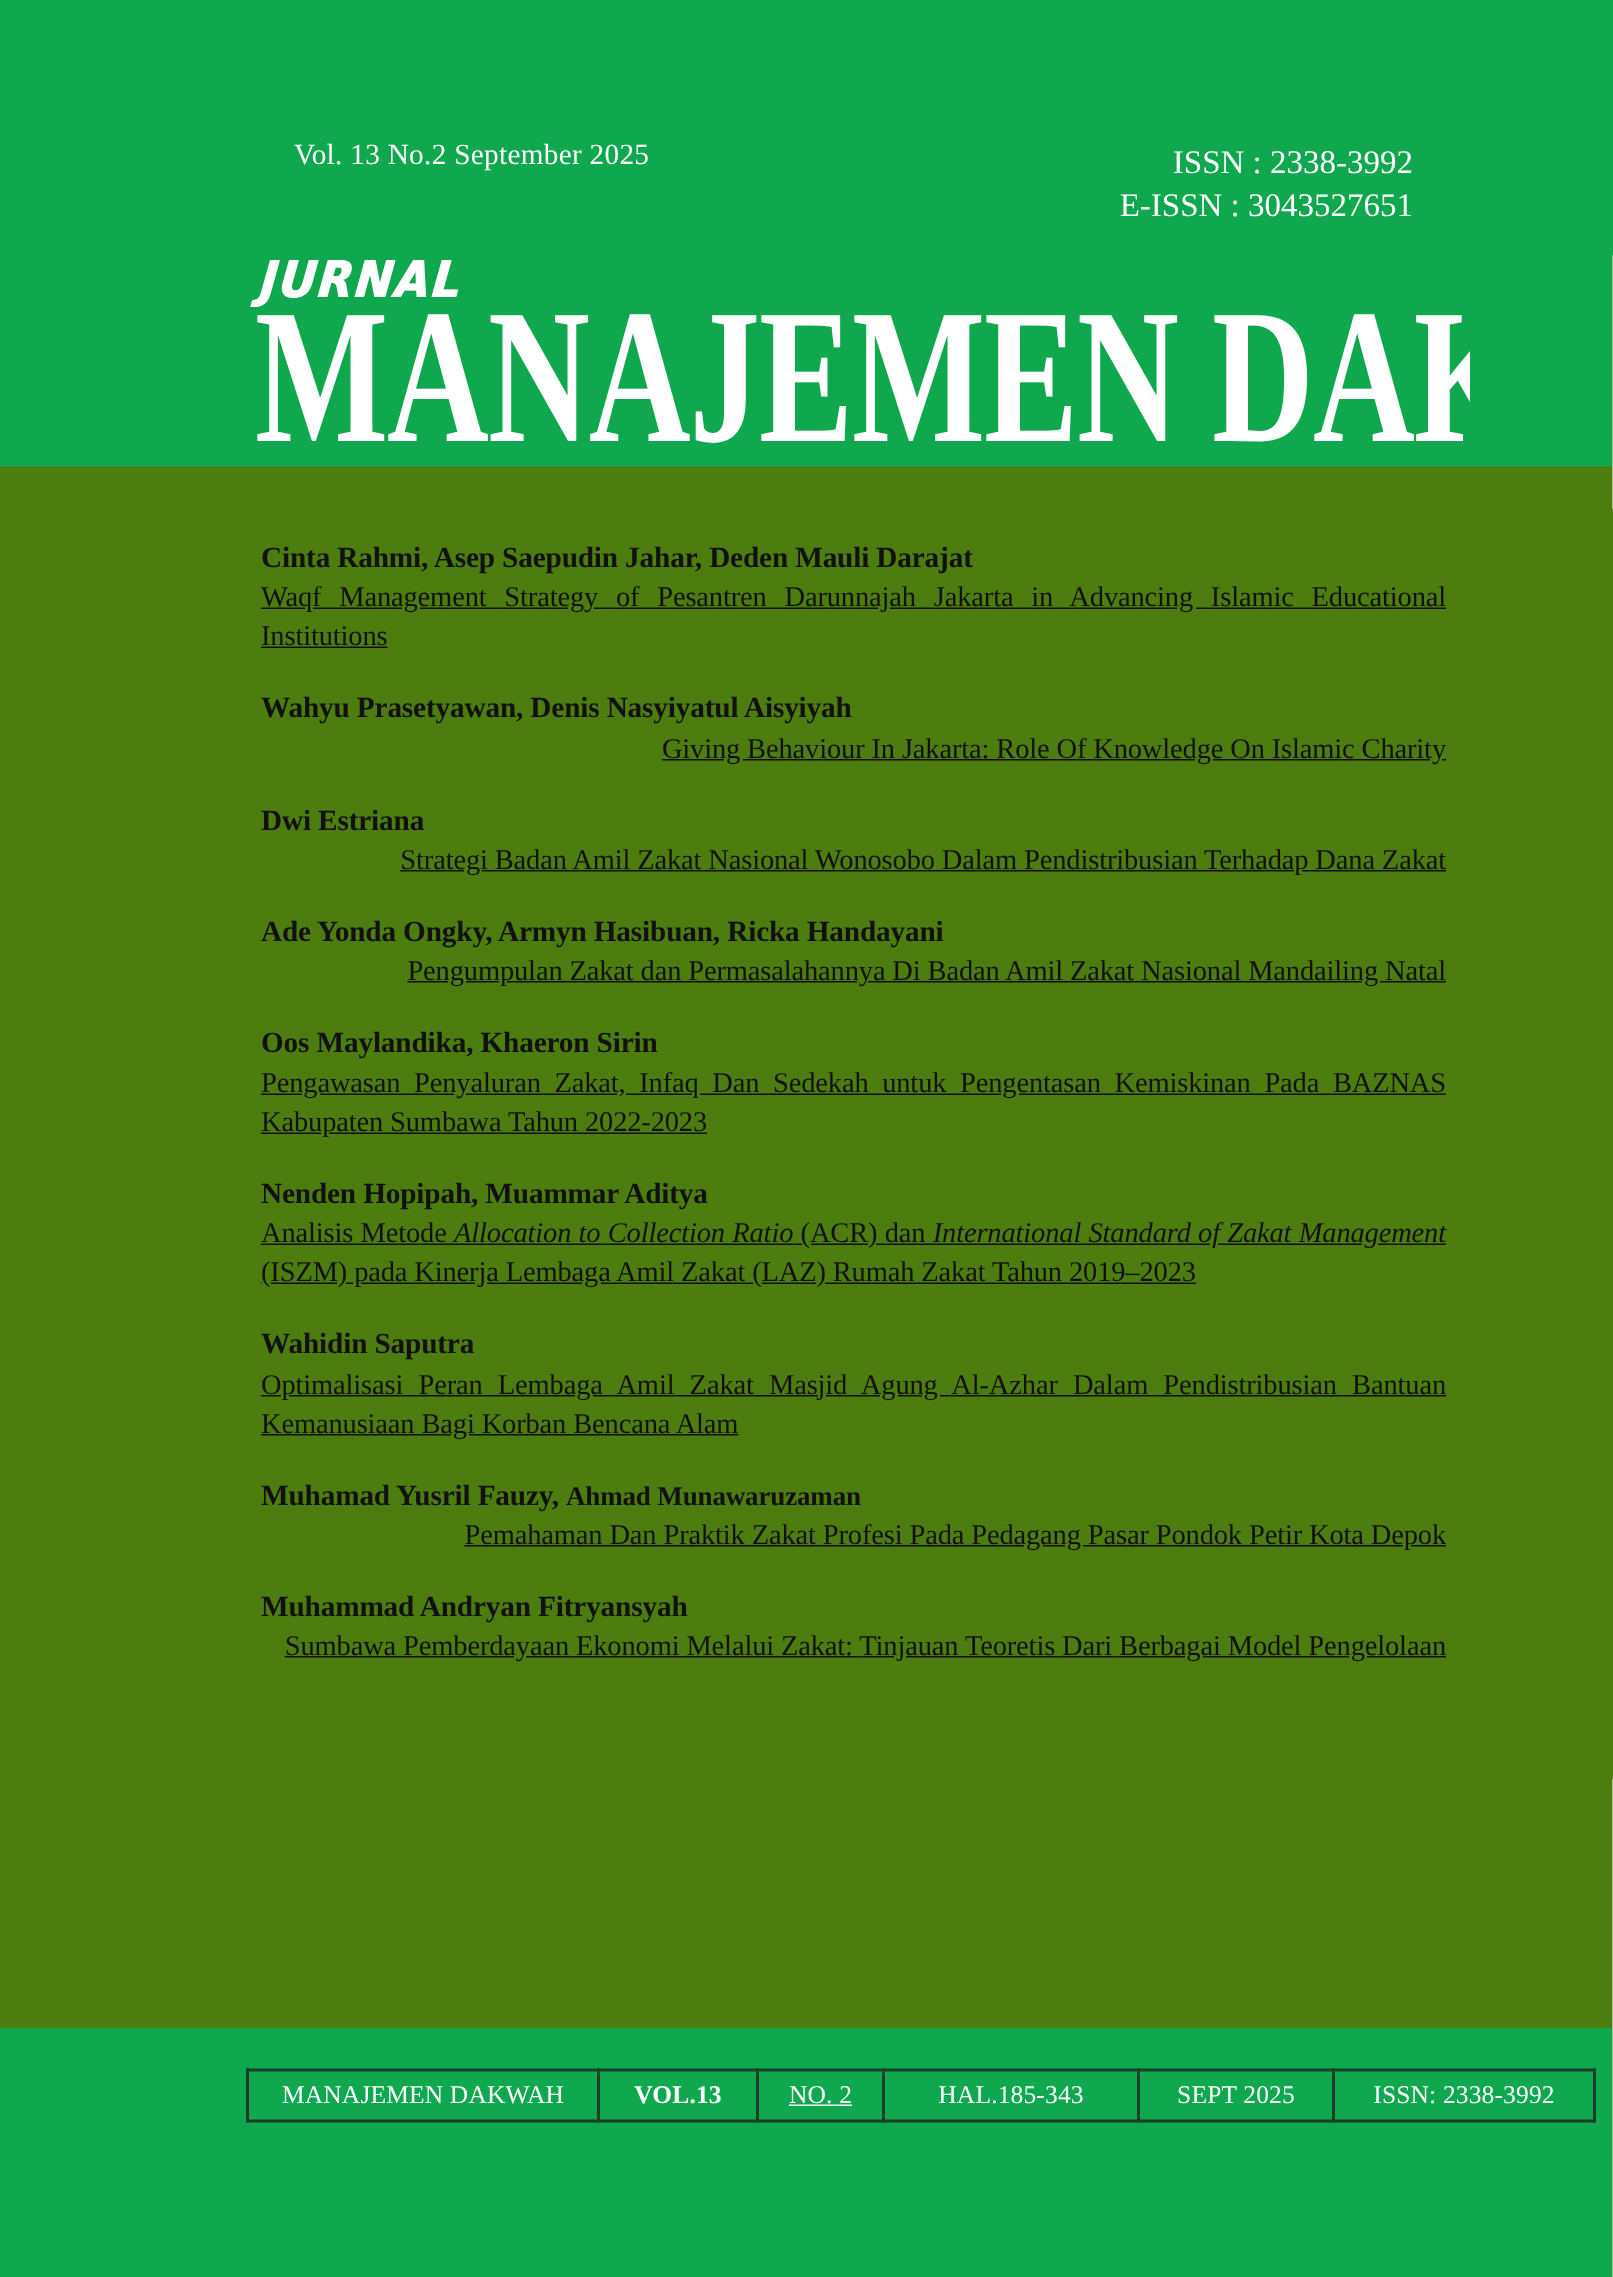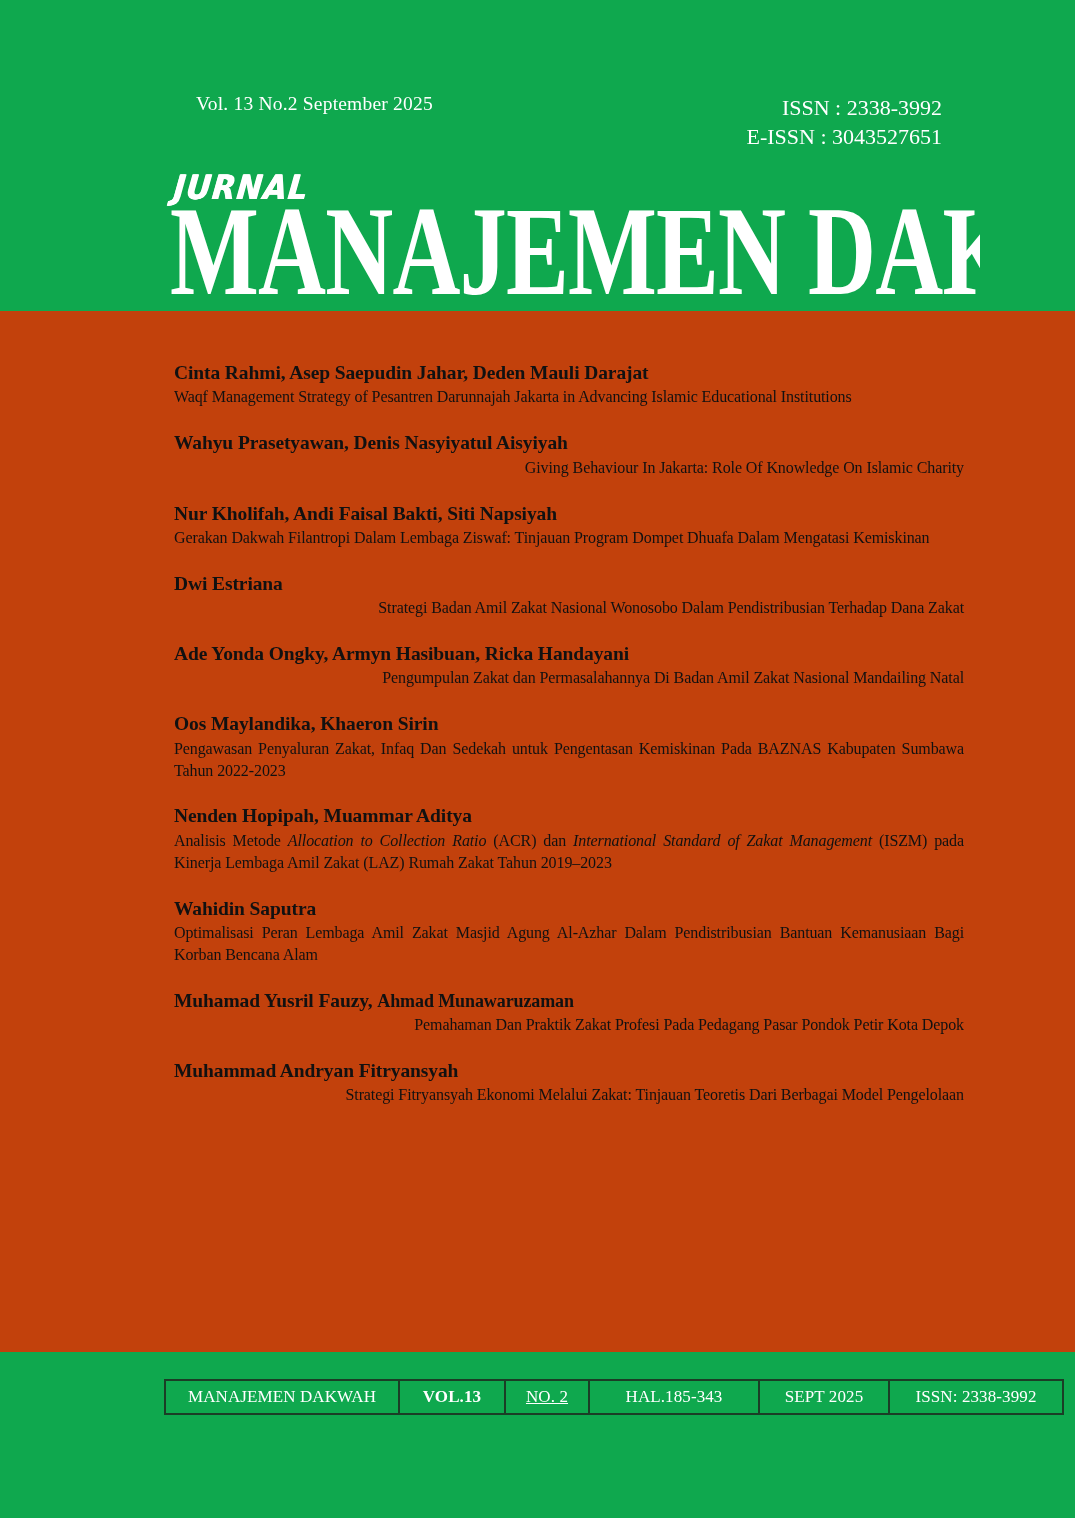--- a/index.html
+++ b/index.html
@@ -8,21 +8,21 @@
     padding: 0;
     background: #ffffff;
   }
   body {
     font-family: "Liberation Serif", "DejaVu Serif", serif;
   }
   .page {
     position: relative;
     width: 1075px;
     height: 1518px;
-    background: #c2410c;
+    background: #4d7c0f;
     overflow: hidden;
   }
 
   
   .header-band {
     position: absolute;
     left: 0;
     top: 0;
     width: 1075px;
     height: 311px;
@@ -102,25 +102,26 @@
     font-size: 19.5px;
     line-height: 1.3;
     color: #111111;
     margin-bottom: 1px;
     letter-spacing: -0.1px;
   }
   .authors .small {
     font-size: 18px;
   }
   .title {
-    font-size: 16px;
+    font-size: 19px;
     line-height: 1.37;
     color: #111111;
     text-align: justify;
     letter-spacing: -0.1px;
+    text-decoration: underline;
   }
   .title.left { text-align: right; }
   .title i { font-style: italic; }
 
   
   .footer-band {
     position: absolute;
     left: 0;
     top: 1352px;
     width: 1075px;
@@ -175,24 +176,20 @@
   <div class="toc" id="toc">
       <div class="entry">
         <div class="authors">Cinta Rahmi, Asep Saepudin Jahar, Deden Mauli Darajat</div>
         <div class="title">Waqf Management Strategy of Pesantren Darunnajah Jakarta in Advancing Islamic Educational Institutions</div>
       </div>
       <div class="entry">
         <div class="authors">Wahyu Prasetyawan, Denis Nasyiyatul Aisyiyah</div>
         <div class="title left">Giving Behaviour In Jakarta: Role Of Knowledge On Islamic Charity</div>
       </div>
       <div class="entry">
-        <div class="authors">Nur Kholifah, Andi Faisal Bakti, Siti Napsiyah</div>
-        <div class="title">Gerakan Dakwah Filantropi Dalam Lembaga Ziswaf: Tinjauan Program Dompet Dhuafa Dalam Mengatasi Kemiskinan</div>
-      </div>
-      <div class="entry">
         <div class="authors">Dwi Estriana</div>
         <div class="title left">Strategi Badan Amil Zakat Nasional Wonosobo Dalam Pendistribusian Terhadap Dana Zakat</div>
       </div>
       <div class="entry">
         <div class="authors">Ade Yonda Ongky, Armyn Hasibuan, Ricka Handayani</div>
         <div class="title left">Pengumpulan Zakat dan Permasalahannya Di Badan Amil Zakat Nasional Mandailing Natal</div>
       </div>
       <div class="entry">
         <div class="authors">Oos Maylandika, Khaeron Sirin</div>
         <div class="title">Pengawasan Penyaluran Zakat, Infaq Dan Sedekah untuk Pengentasan Kemiskinan Pada BAZNAS Kabupaten Sumbawa Tahun 2022-2023</div>
@@ -204,21 +201,21 @@
       <div class="entry">
         <div class="authors">Wahidin Saputra</div>
         <div class="title">Optimalisasi Peran Lembaga Amil Zakat Masjid Agung Al-Azhar Dalam Pendistribusian Bantuan Kemanusiaan Bagi Korban Bencana Alam</div>
       </div>
       <div class="entry">
         <div class="authors"><span>Muhamad Yusril Fauzy, </span><span class="small">Ahmad Munawaruzaman</span></div>
         <div class="title left">Pemahaman Dan Praktik Zakat Profesi Pada Pedagang Pasar Pondok Petir Kota Depok</div>
       </div>
       <div class="entry">
         <div class="authors">Muhammad Andryan Fitryansyah</div>
-        <div class="title left">Strategi Fitryansyah Ekonomi Melalui Zakat: Tinjauan Teoretis Dari Berbagai Model Pengelolaan</div>
+        <div class="title left">Sumbawa Pemberdayaan Ekonomi Melalui Zakat: Tinjauan Teoretis Dari Berbagai Model Pengelolaan</div>
       </div>
     </div>
 
   <div class="footer-band">
     <table class="footer-table">
       <tbody>
         <tr id="footer-row">
             <td class="c-name">MANAJEMEN DAKWAH</td>
             <td class="c-vol">VOL.13</td>
             <td class="c-no">NO. 2</td>

